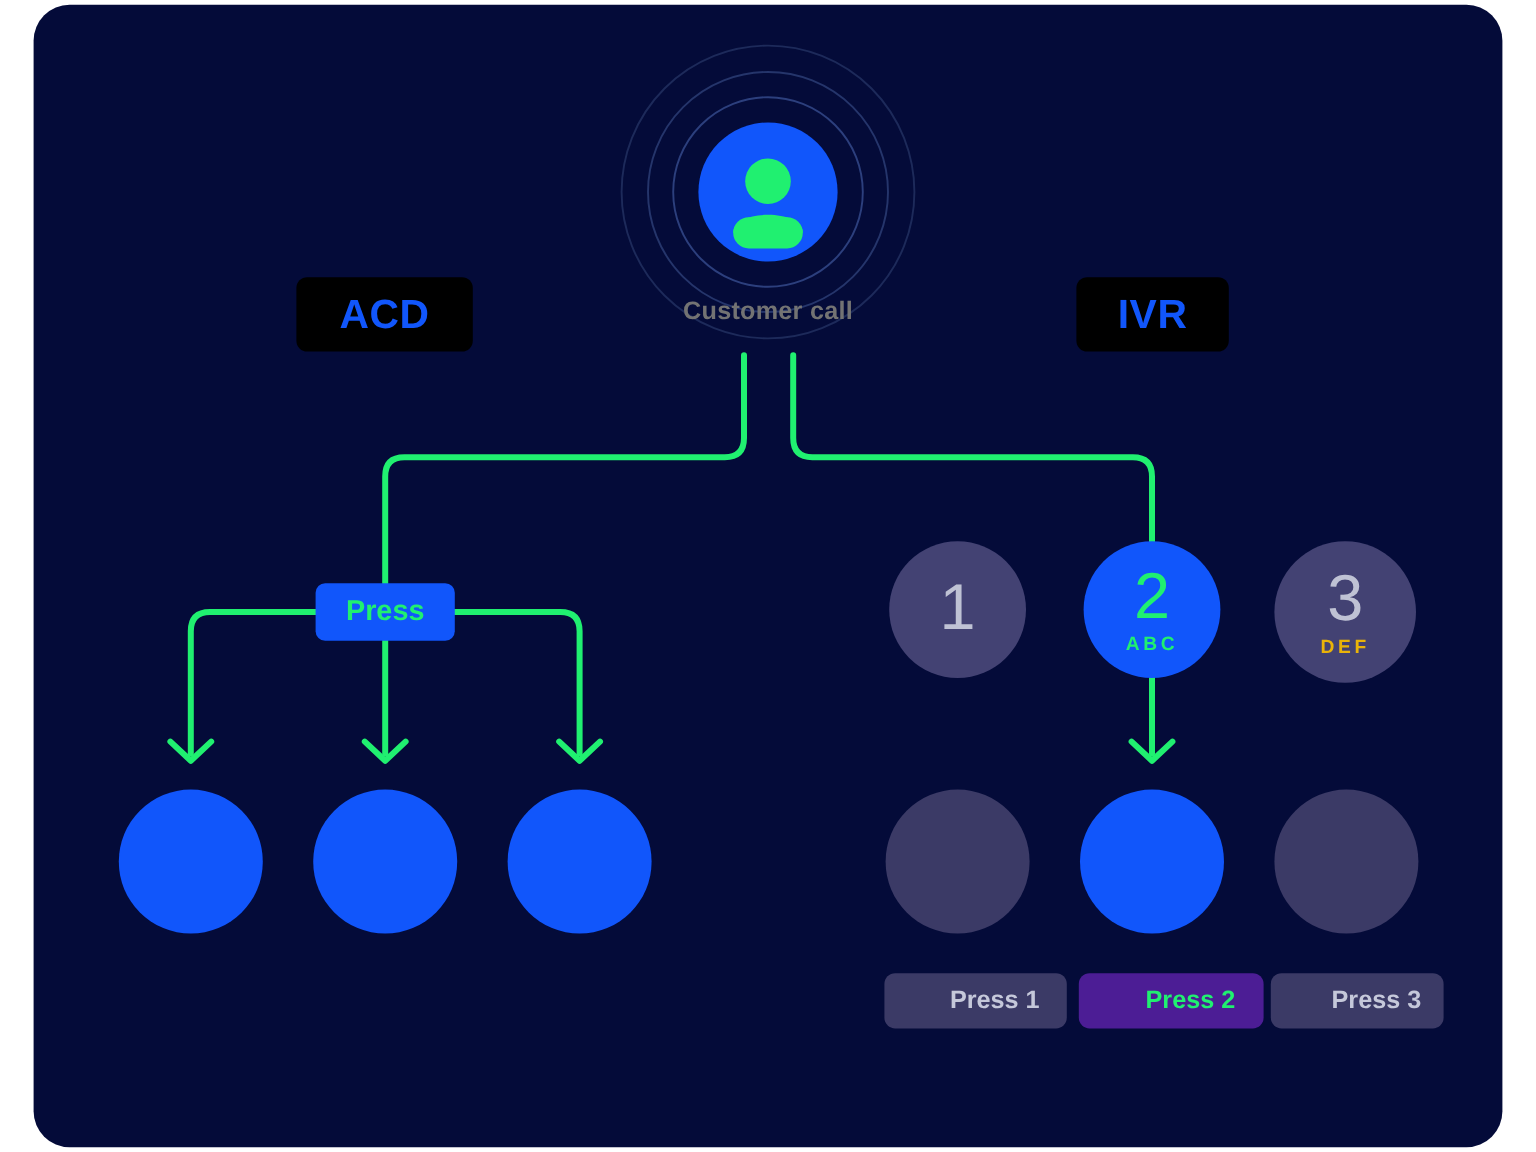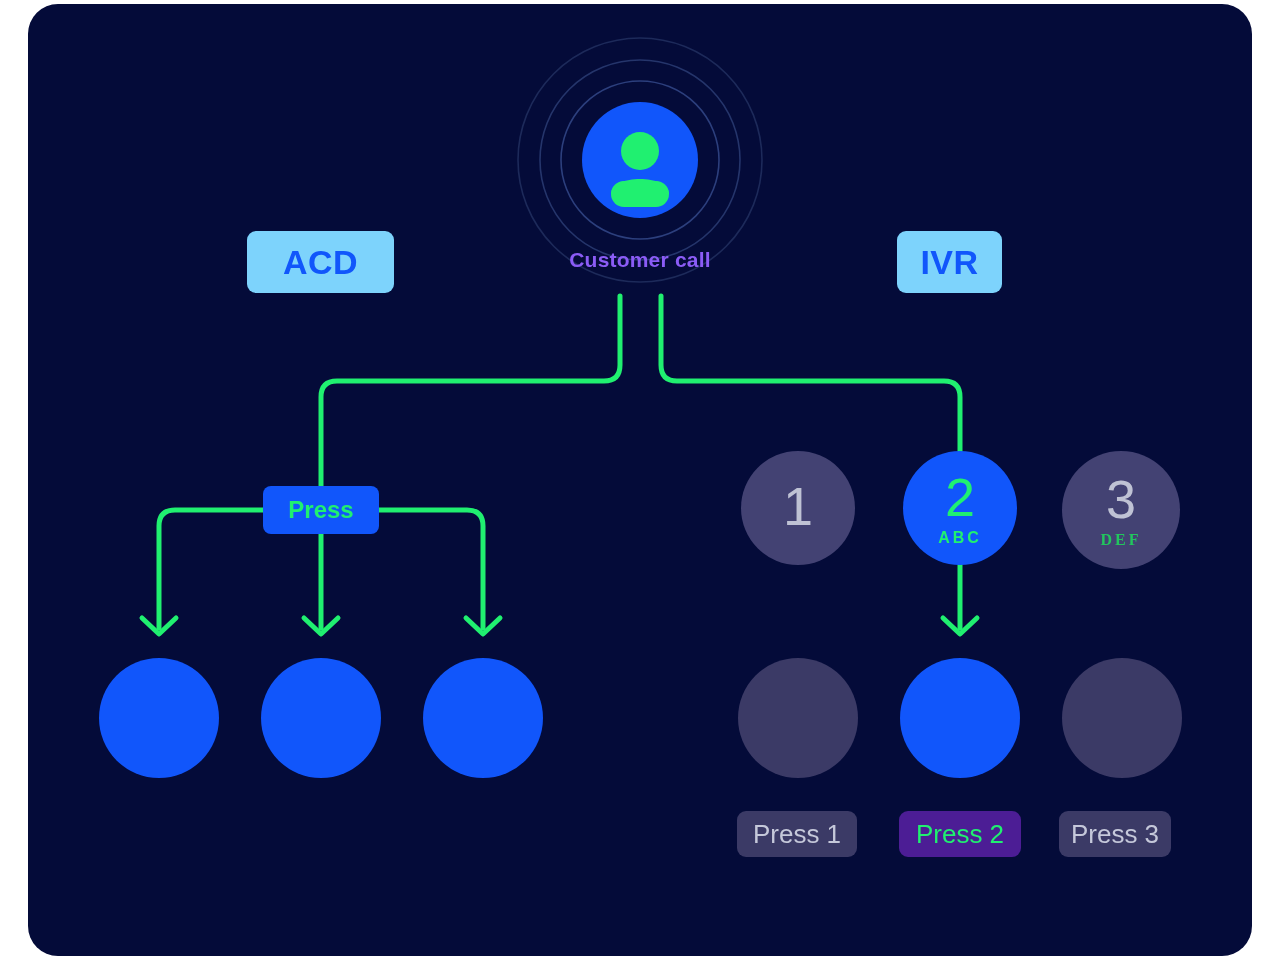--- a/index.html
+++ b/index.html
@@ -39,40 +39,40 @@
     width: 1280px;
     height: 960px;
     pointer-events: none;
   }
 
   
   .abs { position: absolute; }
 
   
   .chip {
-    background: #7dd3fc;
+    background: #000000;
     border-radius: 9px;
     display: flex;
     align-items: center;
     justify-content: center;
     color: #1156FB;
     font-weight: 700;
     letter-spacing: 0.5px;
     font-family: "Liberation Sans", sans-serif;
   }
   .chip-acd { left: 247px; top: 231px; width: 147px; height: 62px; font-size: 34px; }
-  .chip-ivr { left: 897px; top: 231px; width: 105px; height: 62px; font-size: 34px; }
+  .chip-ivr { left: 897px; top: 231px; width: 127px; height: 62px; font-size: 34px; }
 
   
   .caption {
     left: 440px;
     top: 248px;
     width: 400px;
     text-align: center;
-    color: #8b5cf6;
+    color: #737373;
     font-size: 21px;
     font-weight: 700;
     letter-spacing: 0.2px;
   }
 
   
   .queue-pill {
     left: 263px;
     top: 486px;
     width: 116px;
@@ -102,21 +102,21 @@
     font-weight: 400;
     line-height: 1;
   }
   .keypad .letters {
     font-size: 16px;
     letter-spacing: 3px;
     font-weight: 600;
     margin-top: 5px;
   }
   .keypad.dim .digit   { color: #BFC2D4; }
-  .keypad.dim .letters { color: #22c55e; font-family: Liberation Serif, serif; }
+  .keypad.dim .letters { color: #eab308; }
   .keypad.active .digit   { color: #20F070; }
   .keypad.active .letters { color: #20F070; }
 
   .kp1 { left: 741px;  top: 451px; width: 114px; height: 114px; }
   .kp2 { left: 903px;  top: 451px; width: 114px; height: 114px; }
   .kp3 { left: 1062px; top: 451px; width: 118px; height: 118px; }
 
   
   .agent {
     width: 120px;
@@ -136,22 +136,23 @@
   .ag5 { left: 900px; top: 658px; }
   .ag6 { left: 1062px;top: 658px; }
 
   
   .press {
     height: 46px;
     border-radius: 9px;
     display: flex;
     align-items: center;
     justify-content: center;
-    font-size: 26px;
-    font-weight: 400;
+    font-size: 21px;
+    font-weight: 700;
+    padding-left: 32px;
   }
   .press.dim    { background: #3B3A66; color: #C5C8DA; }
   .press.active { background: #4c1d95; color: #20F070; }
   .p1 { left: 737px;  top: 811px; width: 120px; }
   .p2 { left: 899px;  top: 811px; width: 122px; }
   .p3 { left: 1059px; top: 811px; width: 112px; }
 </style>
 </head>
 <body>
 

